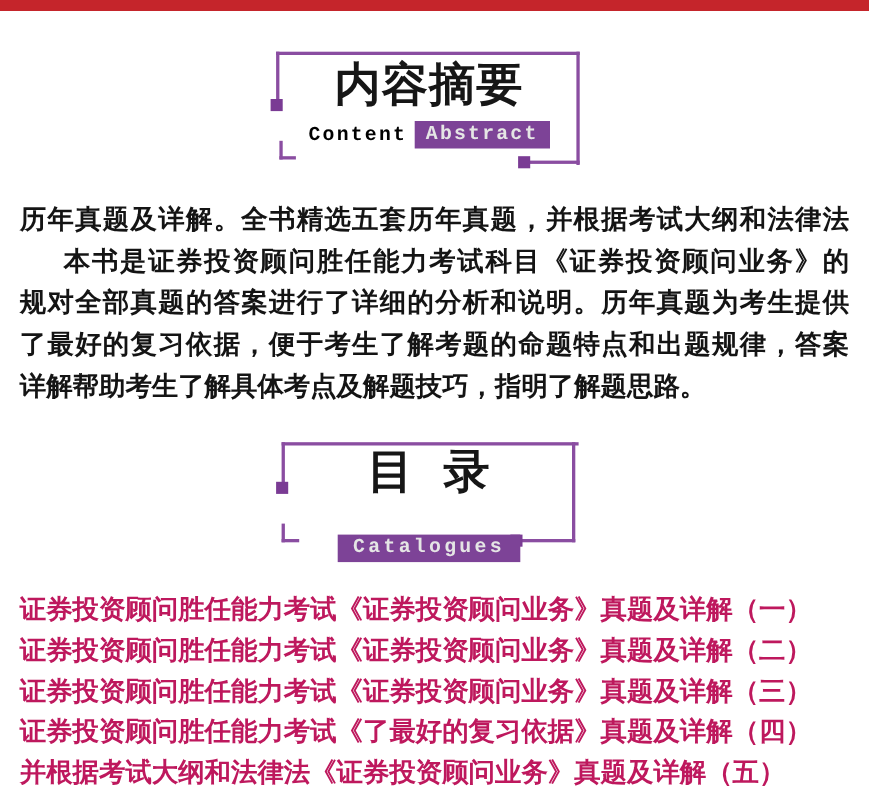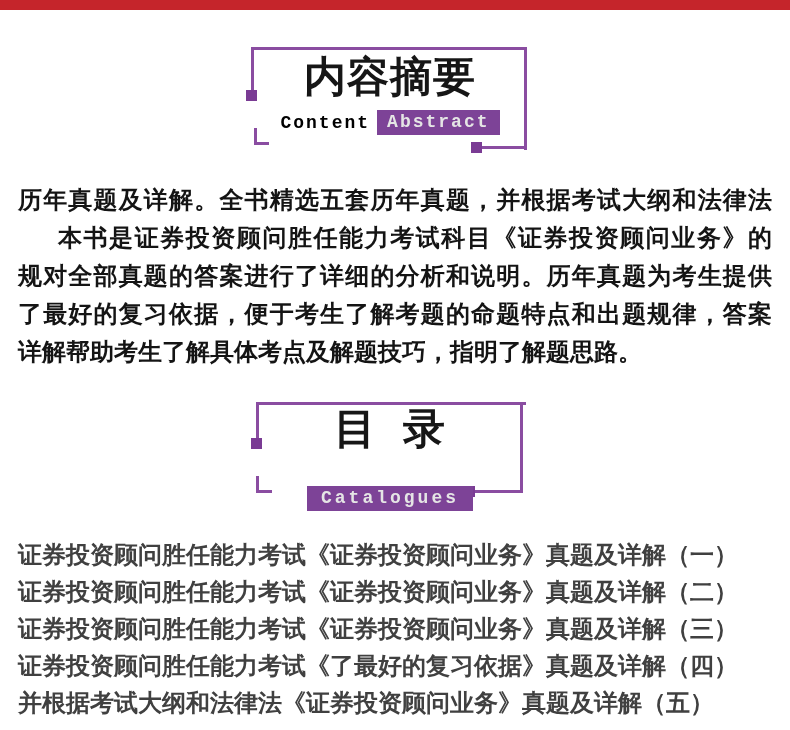--- a/index.html
+++ b/index.html
@@ -63,21 +63,21 @@
   .para{position:absolute;left:18px;top:183px;width:754px;color:#141414;}
   .para-line{
     margin:0;height:38px;line-height:38px;
     font-size:24px;font-weight:bold;
     text-align:justify;text-align-last:justify;
   }
   .para-line.first{text-indent:40px;}
   .para-line.last{text-align-last:left;}
 
   
-  .toc{position:absolute;left:18px;top:538px;width:766px;color:#404040;}
+  .toc{position:absolute;left:18px;top:538px;width:766px;color:#be185d;}
   .toc-item{
     margin:0;height:37px;line-height:37px;
     font-size:24px;font-weight:bold;white-space:nowrap;
   }
 </style>
 </head>
 <body>
 
 <div class="canvas">
 

